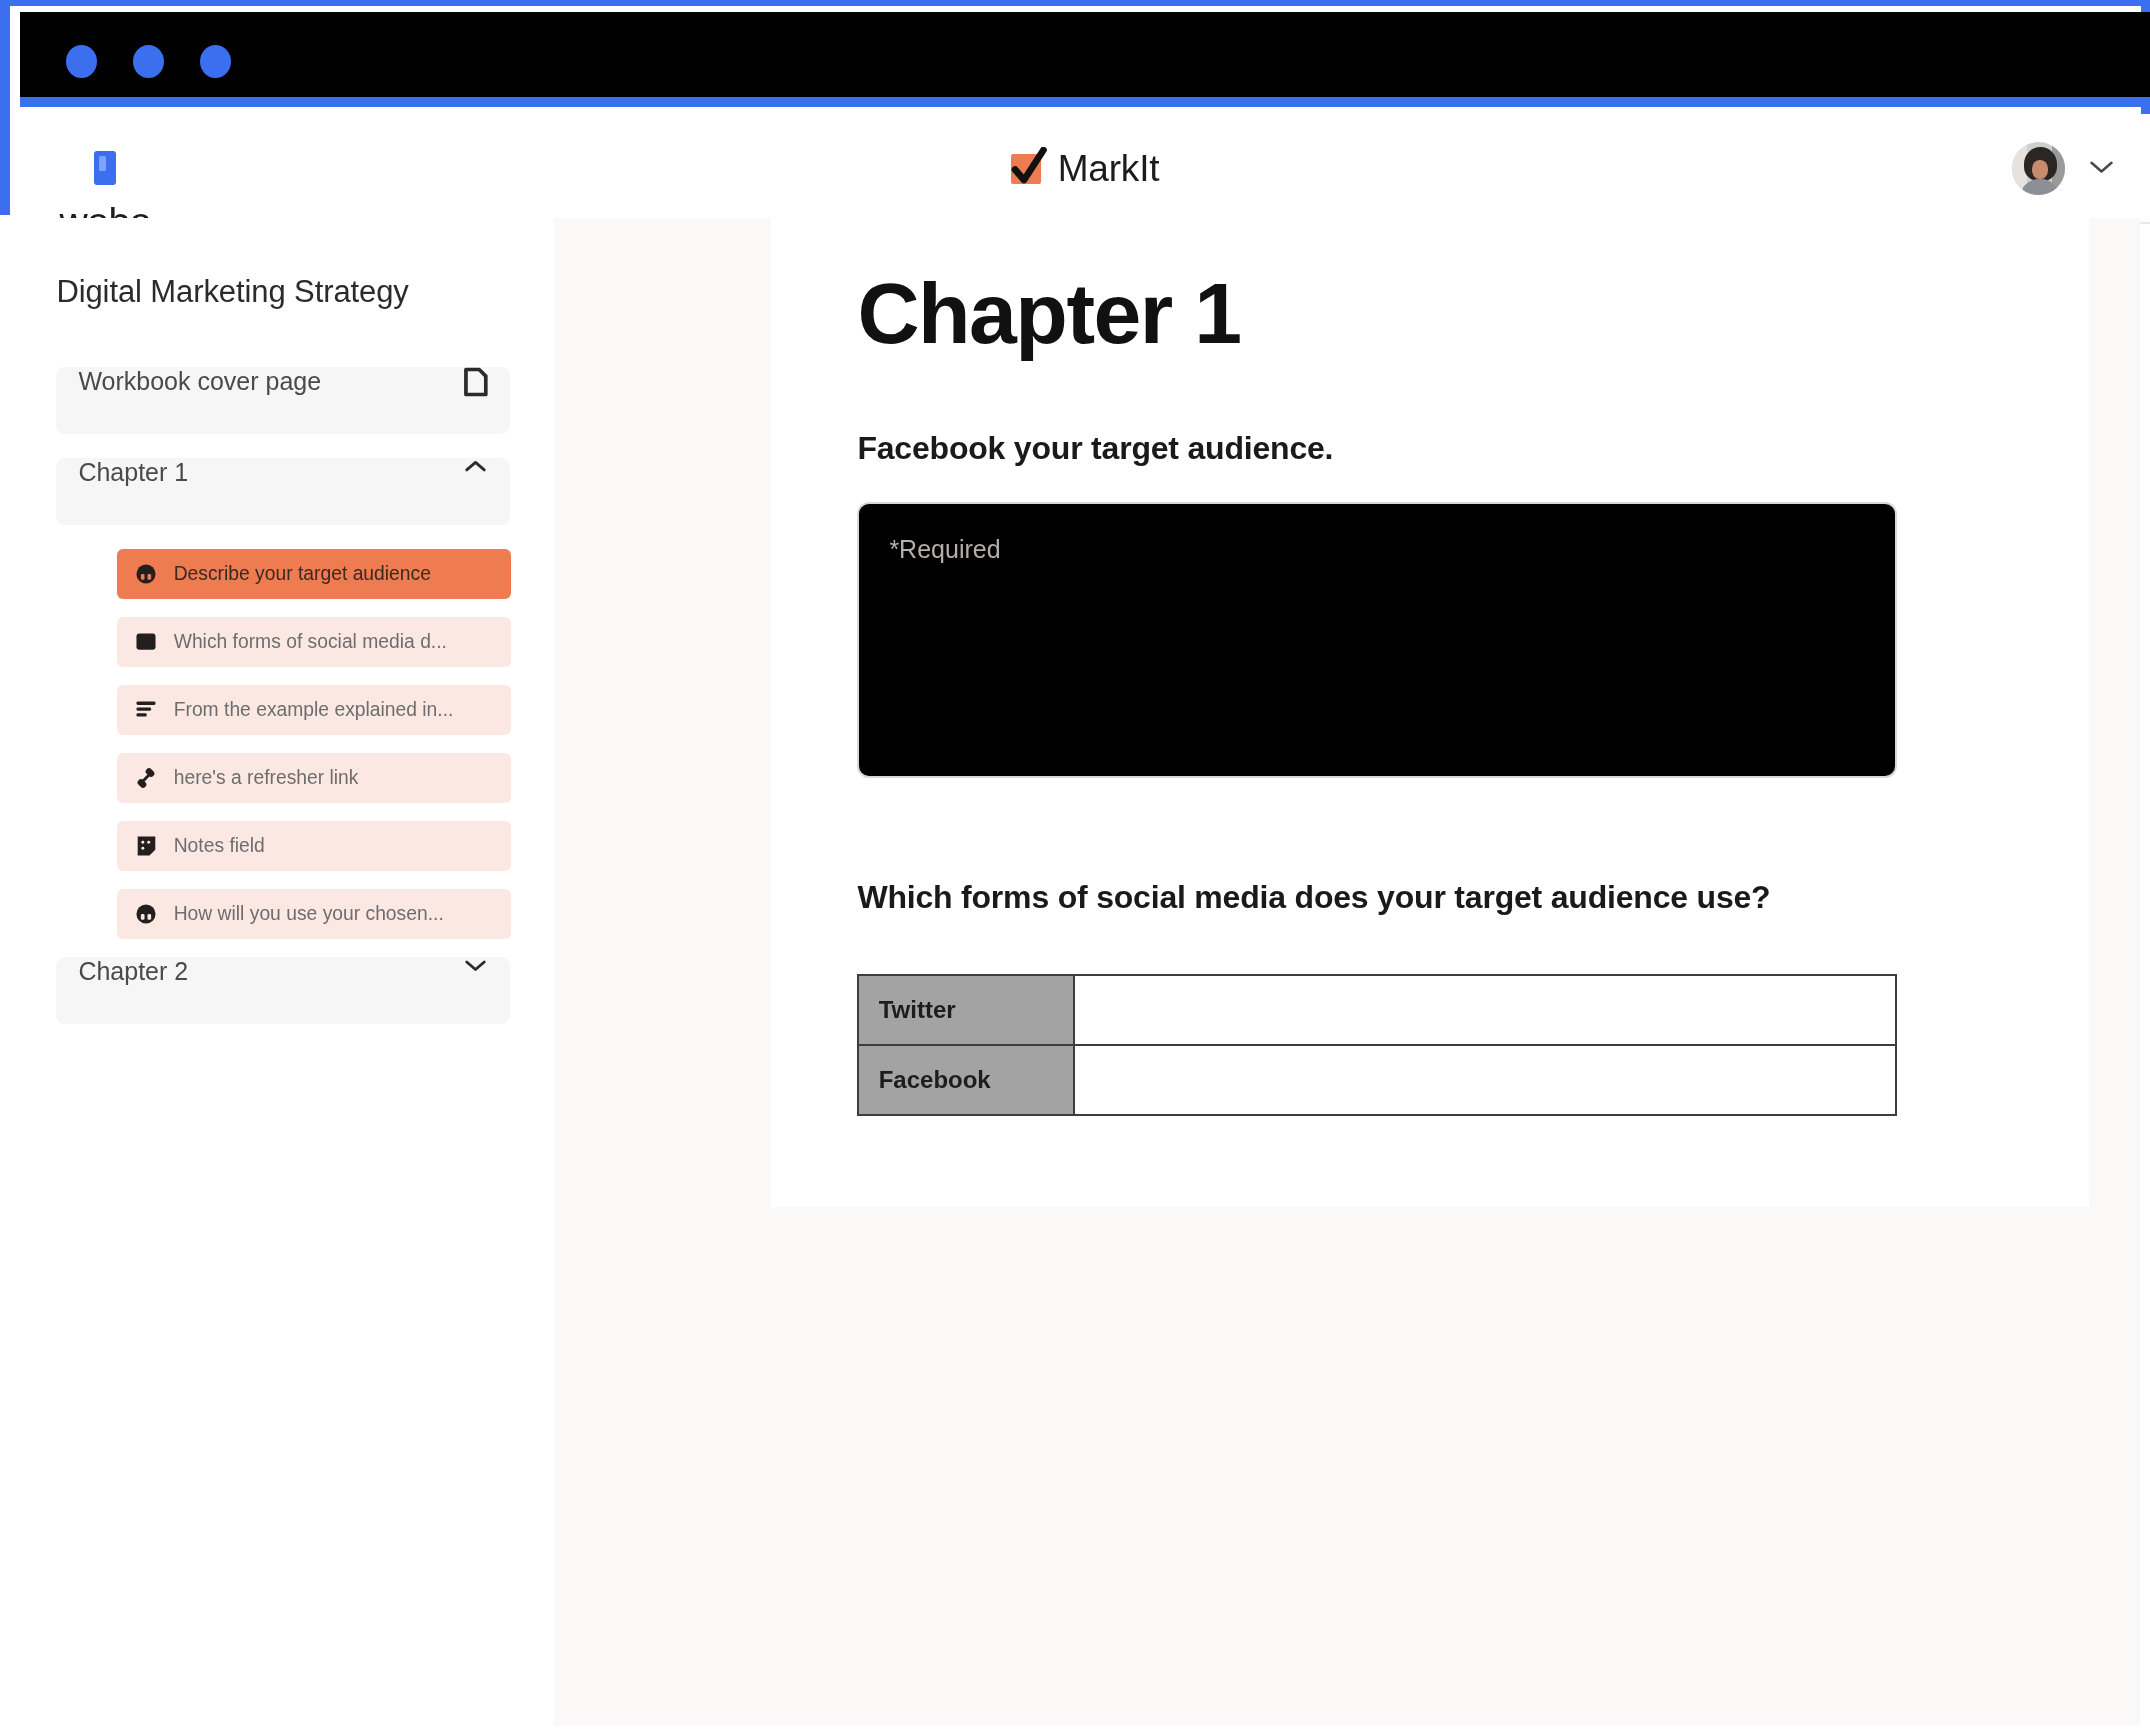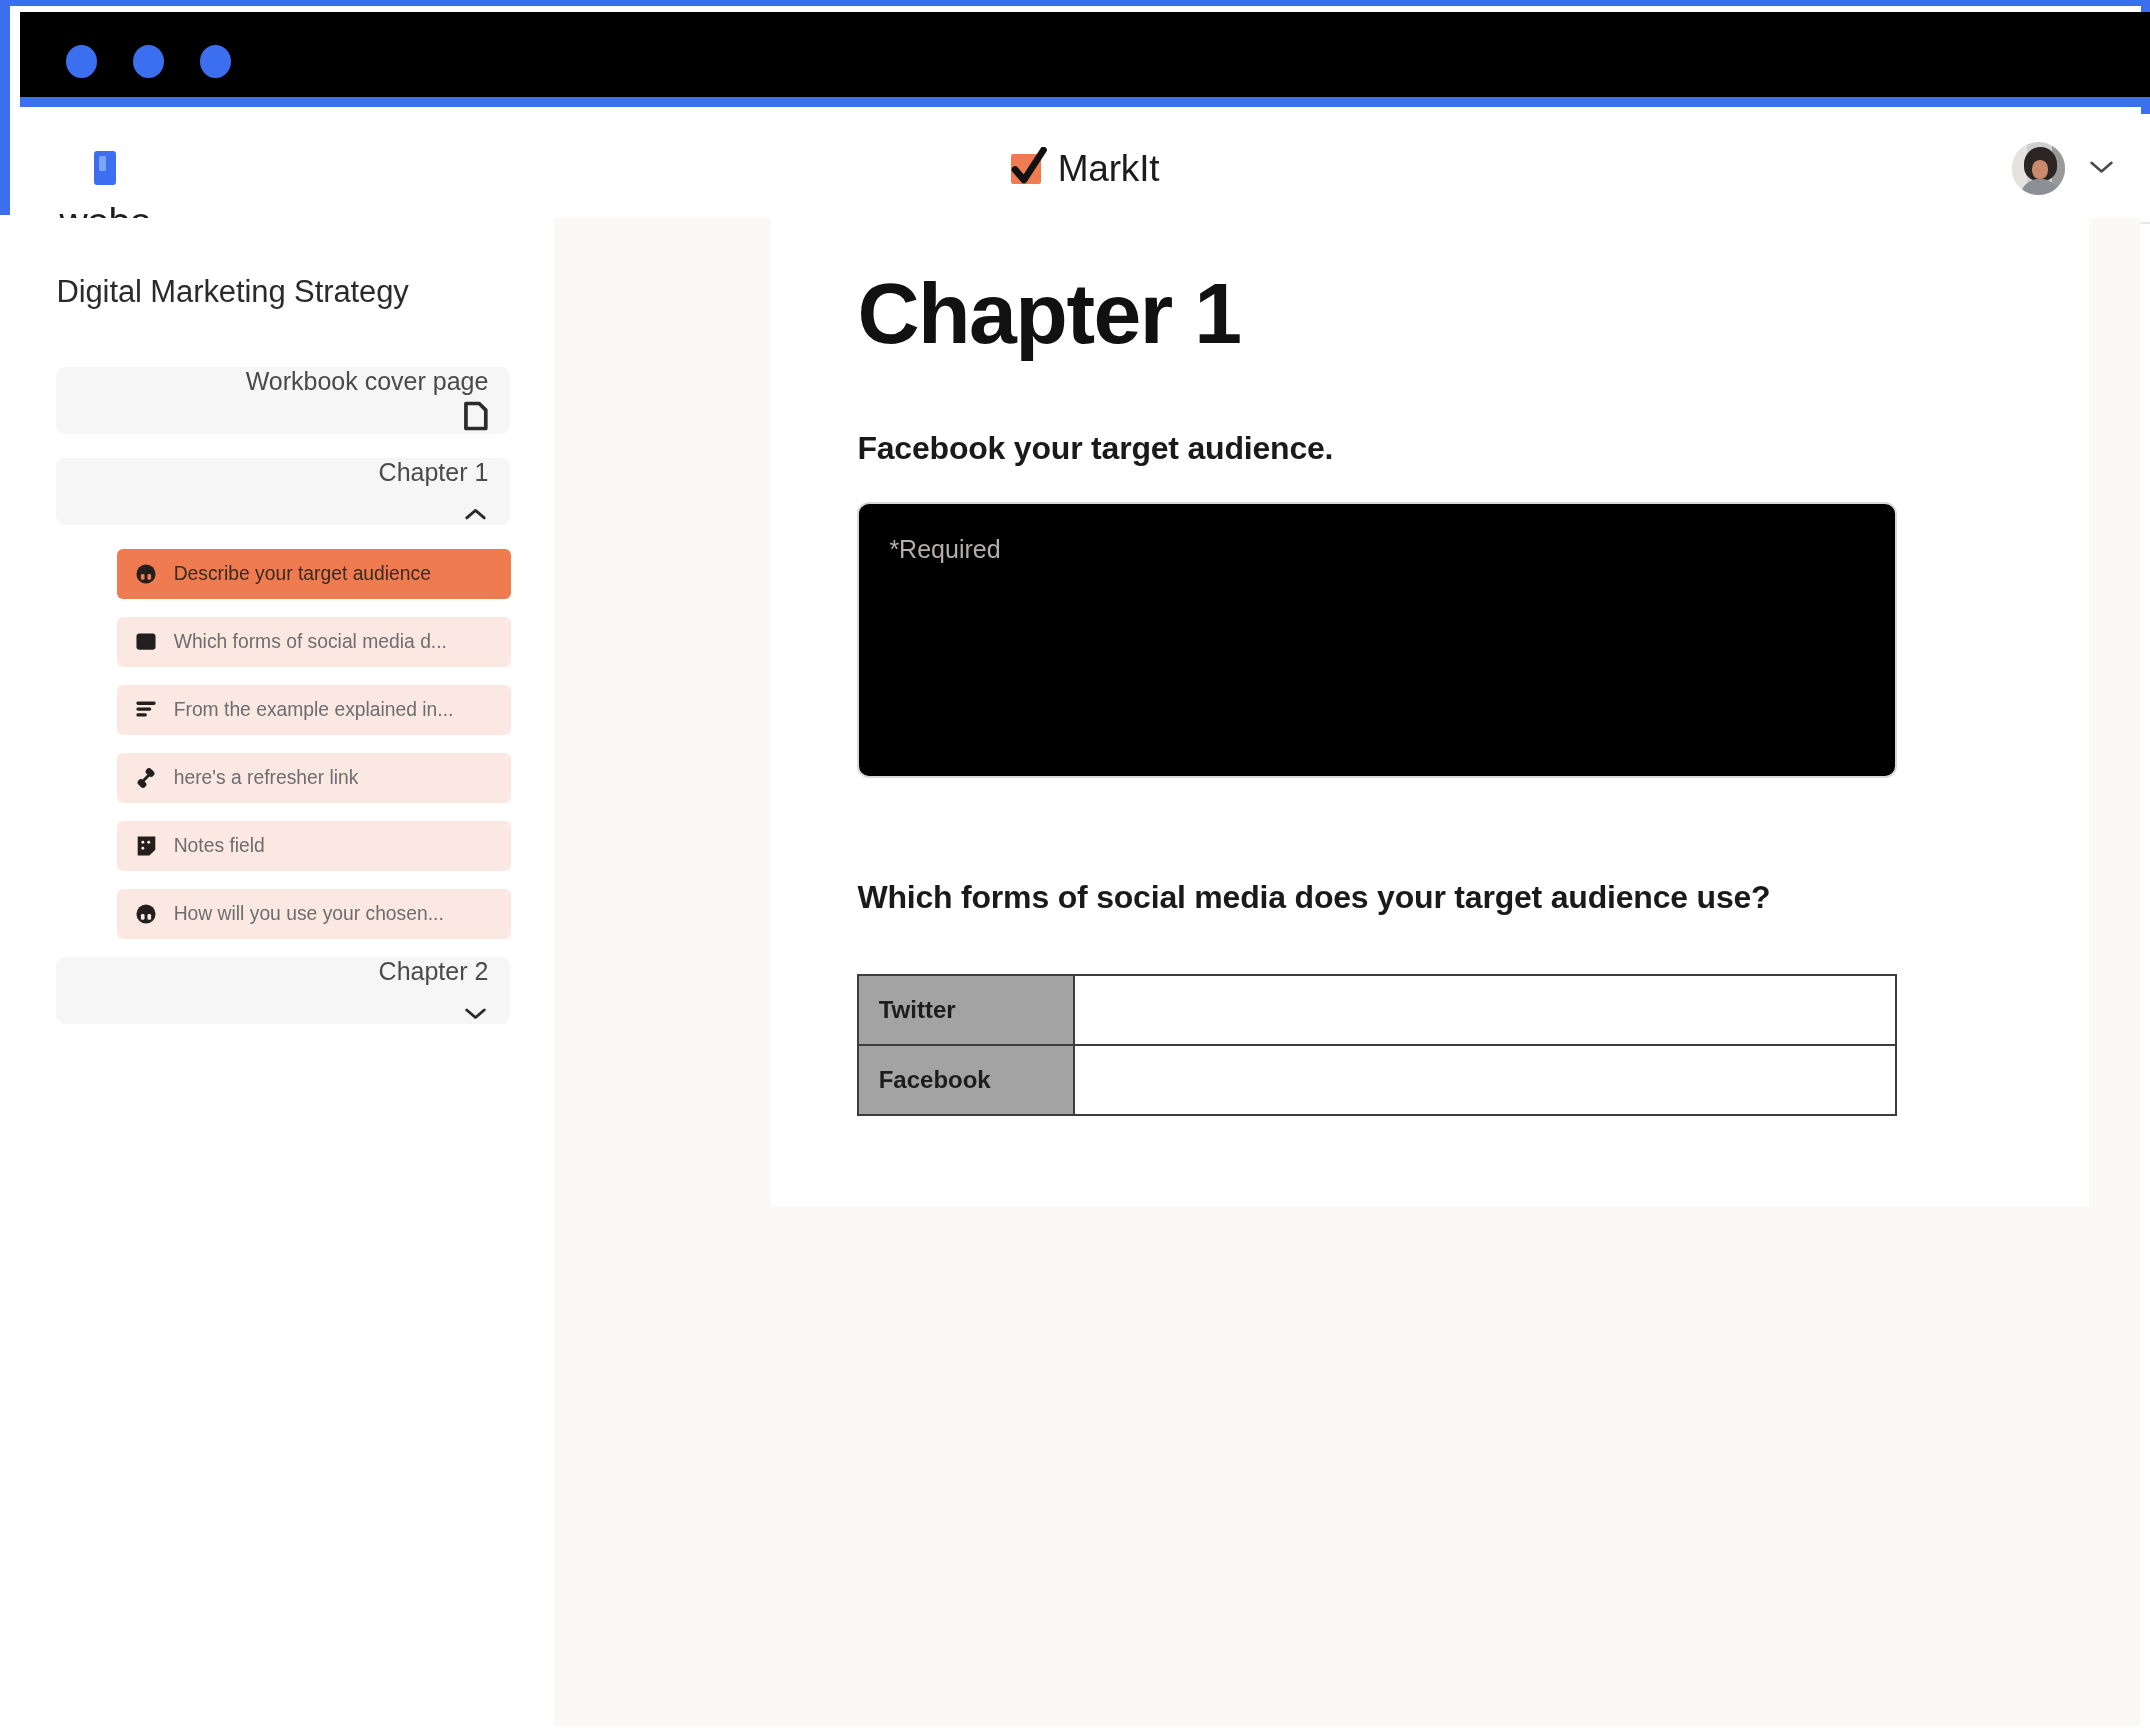--- a/index.html
+++ b/index.html
@@ -205,26 +205,25 @@
     position: absolute;
     left: 46px;
     top: 149px;
     width: 454px;
   }
   .sb-row {
     height: 67px;
     border-radius: 9px;
     background: #f6f6f6;
     display: flex;
-    align-items: flex-end;
+    align-items: flex-start;
     padding: 0 22px;
     box-sizing: border-box;
     margin-bottom: 24px;
     cursor: pointer;
-    flex-direction: column;
   }
   .sb-row-label {
     font-size: 25px;
     color: #4a4a4a;
     flex: 1;
   }
   .sb-sub {
     margin: 12px 0 0 61px;
     width: 394px;
   }

